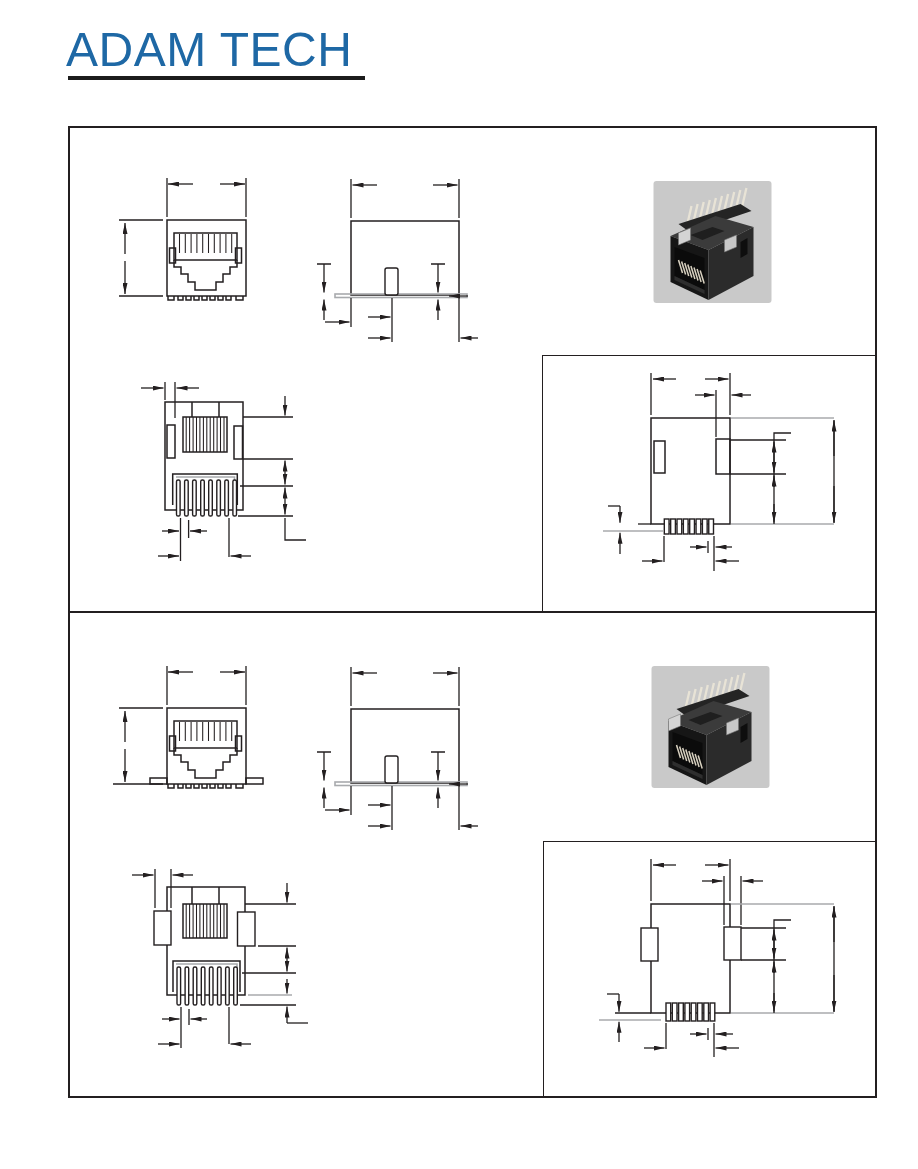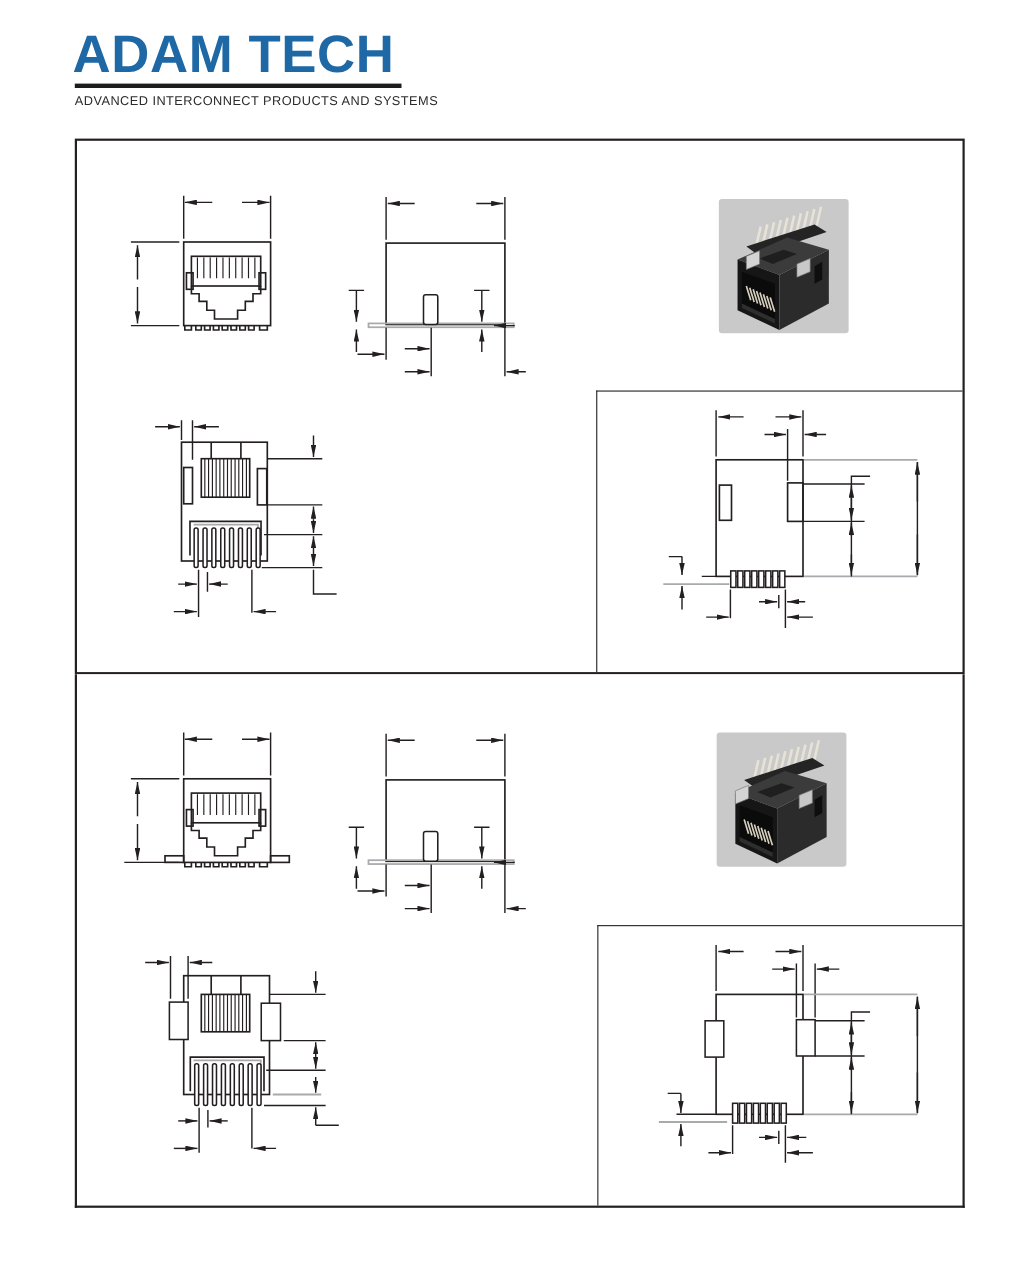--- a/index.html
+++ b/index.html
@@ -1,19 +1,19 @@
 <!DOCTYPE html>
 <html><head>
 <meta charset="utf-8">
 <style>
   html,body{margin:0;padding:0;background:#fff;}
   #page{position:relative;width:918px;height:1169px;background:#fff;overflow:hidden;
         font-family:"Liberation Sans",sans-serif;}
   .abs{position:absolute;}
-  #brand{left:66px;top:22px;font-size:48px;font-weight:bold;color:#1e68a5;
+  #brand{left:66px;top:22px;font-size:48px;font-weight:normal;color:#1e68a5;
          letter-spacing:.5px;white-space:nowrap;}
   #rule{left:68px;top:76px;width:297px;height:4px;background:#1c1c1c;}
   #tagline{left:68px;top:85px;font-size:11.6px;color:#2b2b2b;letter-spacing:.42px;white-space:nowrap;}
   .panel{position:absolute;left:68px;width:809px;border:2px solid #231f20;box-sizing:border-box;background:#fff;}
   #panel-1{top:126px;height:487px;}
   #panel-2{top:613px;height:485px;border-top:none;}
   .subbox{position:absolute;border-left:1.6px solid #231f20;border-top:1.6px solid #231f20;box-sizing:border-box;}
   #subbox-1{left:472px;top:227px;width:333px;height:256px;}
   #subbox-2{left:473px;top:228px;width:332px;height:255px;}
   svg{display:block;}
@@ -31,21 +31,20 @@
     <marker id="mA" markerWidth="11" markerHeight="5" refX="11" refY="2.5" orient="auto" markerUnits="userSpaceOnUse">
       <path d="M0,0 L11,2.5 L0,5 Z" fill="#231f20"></path>
     </marker>
   </defs>
 </svg>
 
 <div id="page">
 
   <div class="abs" id="brand">ADAM TECH</div>
   <div class="abs" id="rule"></div>
-  <div class="abs" id="tagline">ADVANCED INTERCONNECT PRODUCTS AND SYSTEMS</div>
 
   <div class="panel" id="panel-1">
 
     <svg class="abs" style="left:35px;top:32px" width="200" height="172" viewBox="0 0 200 172">
       <g>
         <line class="d" x1="88" y1="24" x2="63" y2="24" marker-end="url(#mA)"></line>
         <line class="d" x1="115" y1="24" x2="140" y2="24" marker-end="url(#mA)"></line>
         <line class="d" x1="62" y1="18" x2="62" y2="57"></line>
           <line class="d" x1="141" y1="18" x2="141" y2="57"></line>
         <line class="d" x1="20" y1="94" x2="20" y2="63" marker-end="url(#mA)"></line>

